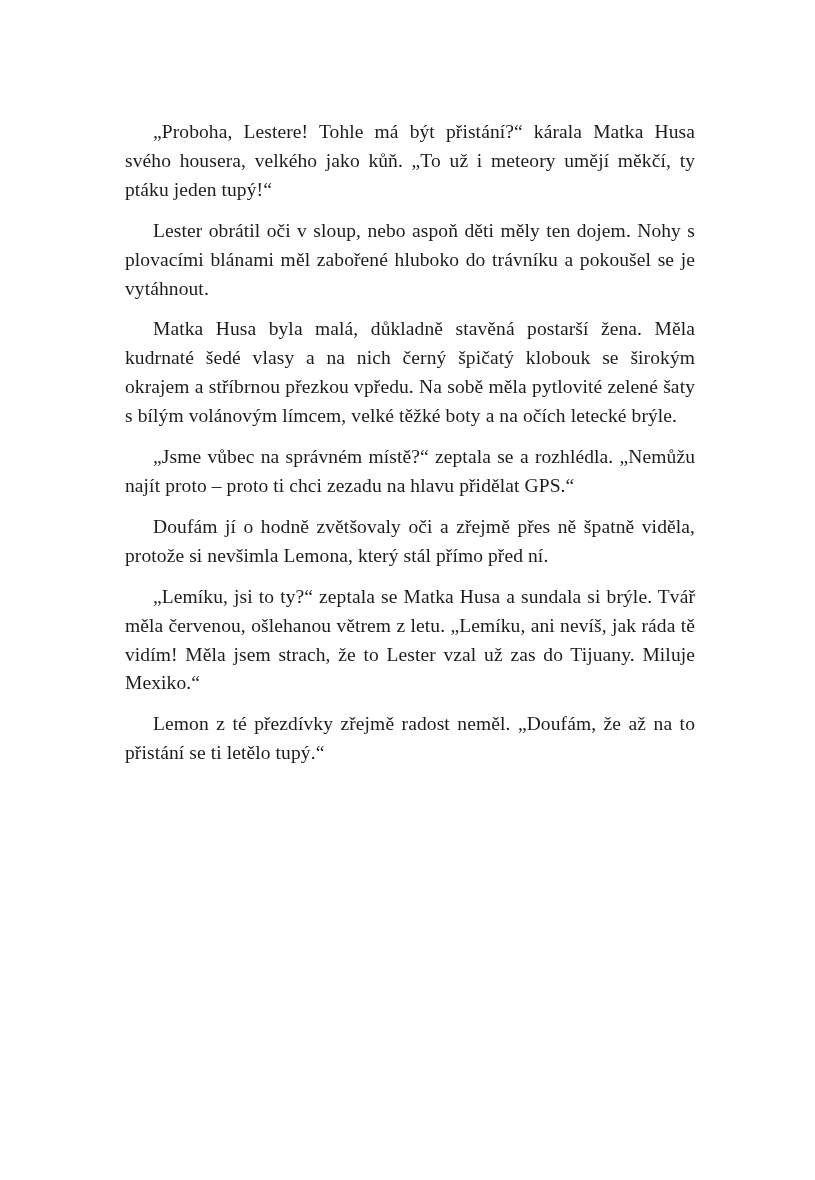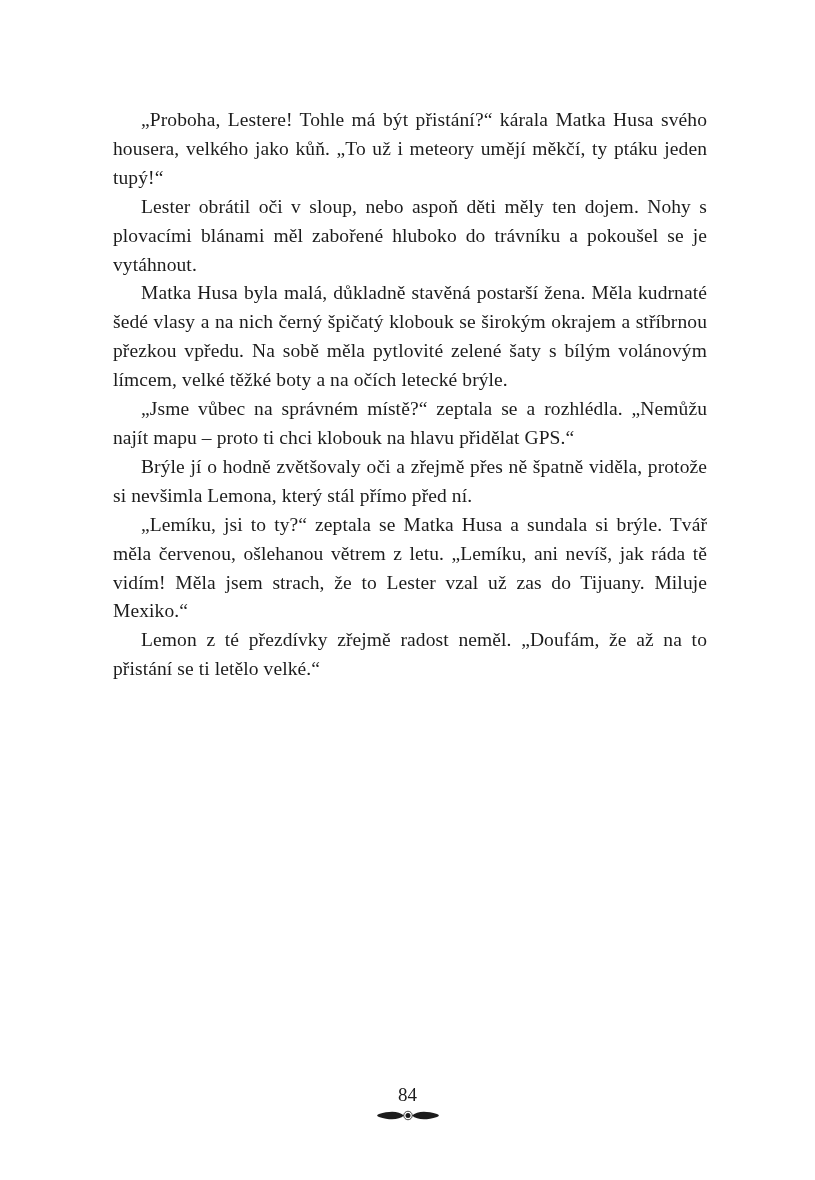--- a/index.html
+++ b/index.html
@@ -16,21 +16,21 @@
     color: #1c1c1c;
     overflow: hidden;
   }
   .text-block {
     position: absolute;
     top: 106px;
     left: 113px;
     width: 594px;
   }
   .text-block p {
-    margin: 0;
+    margin: 12px;
     font-size: 19.5px;
     line-height: 28.9px;
     text-align: justify;
     text-indent: 28px;
     letter-spacing: 0.1px;
   }
   .footer {
     position: absolute;
     left: 0;
     right: 0;
@@ -49,35 +49,20 @@
 </style>
 </head>
 <body>
 
 <div class="page">
 
   <div class="text-block">
     <p>„Proboha, Lestere! Tohle má být přistání?“ kárala Matka Husa svého housera, velkého jako kůň. „To už i meteory umějí měkčí, ty ptáku jeden tupý!“</p>
     <p>Lester obrátil oči v sloup, nebo aspoň děti měly ten dojem. Nohy s plovacími blánami měl zabořené hluboko do trávníku a pokoušel se je vytáhnout.</p>
     <p>Matka Husa byla malá, důkladně stavěná postarší žena. Měla kudrnaté šedé vlasy a na nich černý špičatý klobouk se širokým okrajem a stříbrnou přezkou vpředu. Na sobě měla pytlovité zelené šaty s bílým volánovým límcem, velké těžké boty a na očích letecké brýle.</p>
-    <p>„Jsme vůbec na správném místě?“ zeptala se a rozhlédla. „Nemůžu najít mapu – proto ti chci klobouk na hlavu přidělat GPS.“</p>
-    <p>Brýle jí o hodně zvětšovaly oči a zřejmě přes ně špatně viděla, protože si nevšimla Lemona, který stál přímo před ní.</p>
+    <p>„Jsme vůbec na správném místě?“ zeptala se a rozhlédla. „Nemůžu najít proto – proto ti chci zezadu na hlavu přidělat GPS.“</p>
+    <p>Doufám jí o hodně zvětšovaly oči a zřejmě přes ně špatně viděla, protože si nevšimla Lemona, který stál přímo před ní.</p>
     <p>„Lemíku, jsi to ty?“ zeptala se Matka Husa a sundala si brýle. Tvář měla červenou, ošlehanou větrem z letu. „Lemíku, ani nevíš, jak ráda tě vidím! Měla jsem strach, že to Lester vzal už zas do Tijuany. Miluje Mexiko.“</p>
-    <p>Lemon z té přezdívky zřejmě radost neměl. „Doufám, že až na to přistání se ti letělo velké.“</p>
+    <p>Lemon z té přezdívky zřejmě radost neměl. „Doufám, že až na to přistání se ti letělo tupý.“</p>
   </div>
 
-  <div class="footer">
-    <div class="page-number">84</div>
-    <div class="ornament">
-      <svg width="66" height="13" viewBox="0 0 132 26" aria-hidden="true">
-        <g fill="#1c1c1c">
-          <path d="M58,13 C48,4 30,3 8,10 C3,11.5 3,14.5 8,16 C30,23 48,22 58,13 Z"></path>
-          <path d="M74,13 C84,4 102,3 124,10 C129,11.5 129,14.5 124,16 C102,23 84,22 74,13 Z"></path>
-          <circle cx="66" cy="13" r="5"></circle>
-          <circle cx="66" cy="13" r="8.5" fill="none" stroke="#1c1c1c" stroke-width="1.6"></circle>
-          <circle cx="20" cy="13" r="1.6"></circle>
-          <circle cx="112" cy="13" r="1.6"></circle>
-        </g>
-      </svg>
-    </div>
-  </div>
 
 </div>
 
 </body></html>

